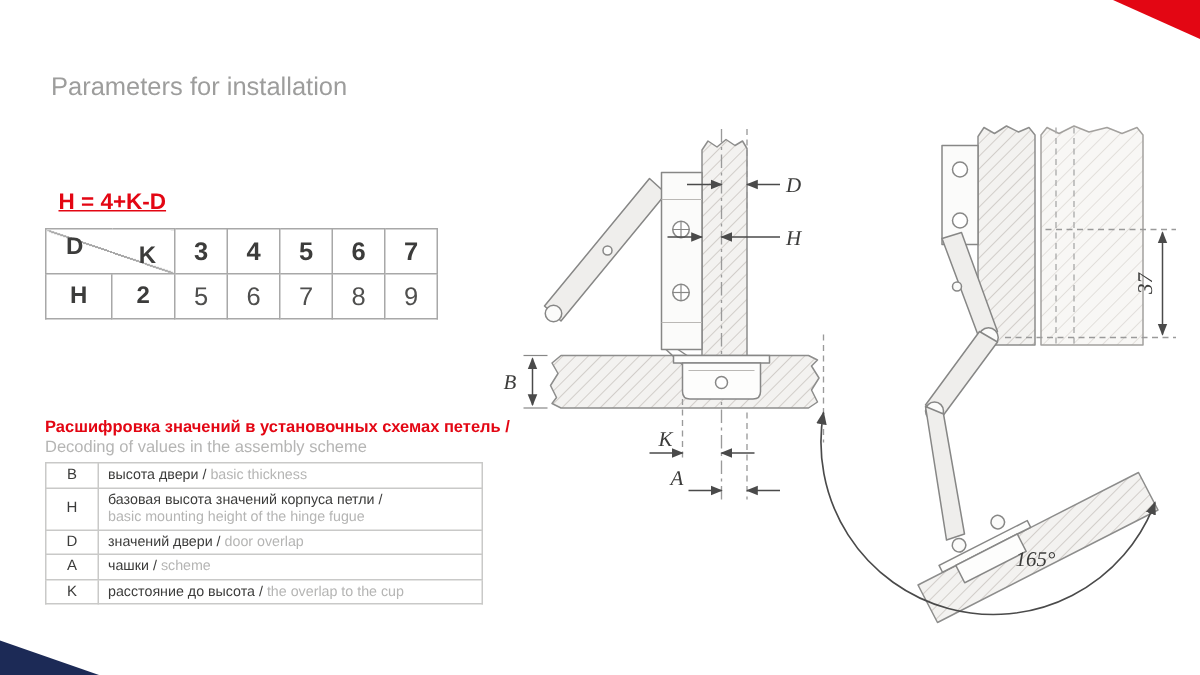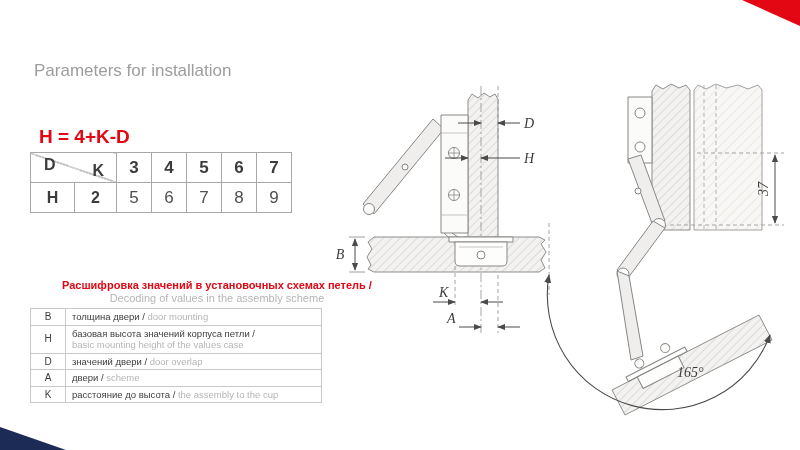--- a/index.html
+++ b/index.html
@@ -9,41 +9,41 @@
   }
   
   .corner-tr { position:absolute; top:0; right:0; width:0; height:0;
     border-left:58px solid transparent; border-top:26px solid #e30613; }
   .corner-bl { position:absolute; bottom:0; left:0; width:0; height:0;
     border-right:66px solid transparent; border-bottom:23px solid #1c2a56; }
 
   
   .header { position:absolute; left:34px; top:44px; }
   .title-ru { color:#e30613; font-size:19px; font-weight:bold; letter-spacing:.2px; }
-  .title-en { color:#9d9d9c; font-size:17px; margin-top:17px; }
-  .formula { position:absolute; left:39px; top:126px; color:#e30613; font-size:19px; font-weight:bold; }
+  .title-en { color:#9d9d9c; font-size:17px; margin-top:4px; }
+  .formula { position:absolute; left:39px; top:126px; color:#e30613; font-size:15px; font-weight:bold;text-decoration:underline; }
 
   
   .param-table { position:absolute; left:30px; top:152px; border-collapse:collapse; table-layout:fixed; }
   .param-table td { border:1px solid #a8a8a8; text-align:center; vertical-align:middle;
     height:27px; color:#3c3c3b; }
   .param-table .kv { font-size:17px; font-weight:bold; }
   .param-table .hv { font-size:17px; font-weight:normal; color:#4f4f4e; }
   .param-table .hl, .param-table .dv { font-size:16px; font-weight:bold; }
   .diag-cell { position:relative;
     background:linear-gradient(to top right,
       transparent calc(50% - 0.6px), #a8a8a8 calc(50% - 0.6px),
       #a8a8a8 calc(50% + 0.6px), transparent calc(50% + 0.6px)); }
   .diag-d { position:absolute; left:13px; top:3px; font-size:16px; font-weight:bold; }
   .diag-k { position:absolute; right:12px; bottom:2px; font-size:16px; font-weight:bold; }
 
   
-  .decode-head { position:absolute; left:30px; top:279px; font-size:11px; line-height:13px;margin-left:32px; }
+  .decode-head { position:absolute; left:30px; top:279px; font-size:11px; line-height:13px; }
   .decode-head .ru { color:#e30613; font-weight:bold; }
-  .decode-head .en { color:#b5b5b4;text-align:center; }
+  .decode-head .en { color:#b5b5b4; }
   .decode-table { position:absolute; left:30px; top:308px; border-collapse:collapse; width:292px; }
   .decode-table td { border:1px solid #c9c9c8; font-size:9.5px; line-height:11.5px;
     padding:2px 6px; color:#3c3c3b; }
   .decode-table .key { width:22px; text-align:center; font-size:10px; }
   .decode-table .en { color:#b5b5b4; }
 
   
   .diagram { position:absolute; left:325px; top:75px; }
   .dim { font-family:"Liberation Serif", serif; font-style:italic; font-size:14px; fill:#3c3c3b; }
 </style>
@@ -95,37 +95,37 @@
 
 <div class="decode-head">
   <div class="ru">Расшифровка значений в установочных схемах петель /</div>
   <div class="en">Decoding of values in the assembly scheme</div>
 </div>
 
 <table class="decode-table">
   <tbody>
       <tr>
     <td class="key">B</td>
-    <td><span>толщина двери /</span> <span class="en">door mounting</span></td>
+    <td><span>высота двери /</span> <span class="en">basic thickness</span></td>
   </tr>
   <tr>
     <td class="key">H</td>
-    <td><span>базовая высота значений корпуса петли /</span><br><span class="en">basic mounting height of the values case</span></td>
+    <td><span>базовая высота значений корпуса петли /</span><br><span class="en">basic mounting height of the hinge fugue</span></td>
   </tr>
   <tr>
     <td class="key">D</td>
     <td><span>значений двери /</span> <span class="en">door overlap</span></td>
   </tr>
   <tr>
     <td class="key">A</td>
-    <td><span>двери /</span> <span class="en">scheme</span></td>
+    <td><span>чашки /</span> <span class="en">scheme</span></td>
   </tr>
   <tr>
     <td class="key">K</td>
-    <td><span>расстояние до высота /</span> <span class="en">the assembly to the cup</span></td>
+    <td><span>расстояние до высота /</span> <span class="en">the overlap to the cup</span></td>
   </tr>
 </tbody>
   </table>
 
 <svg class="diagram" width="475" height="345" viewBox="0 0 475 345" xmlns="http://www.w3.org/2000/svg">
   <defs>
     <pattern id="hatch" width="6" height="6" patternUnits="userSpaceOnUse" patternTransform="rotate(45)">
       <rect width="6" height="6" fill="#f3f2f0"></rect>
       <line x1="0" y1="0" x2="0" y2="6" stroke="#c7c3be" stroke-width="1"></line>
     </pattern>

